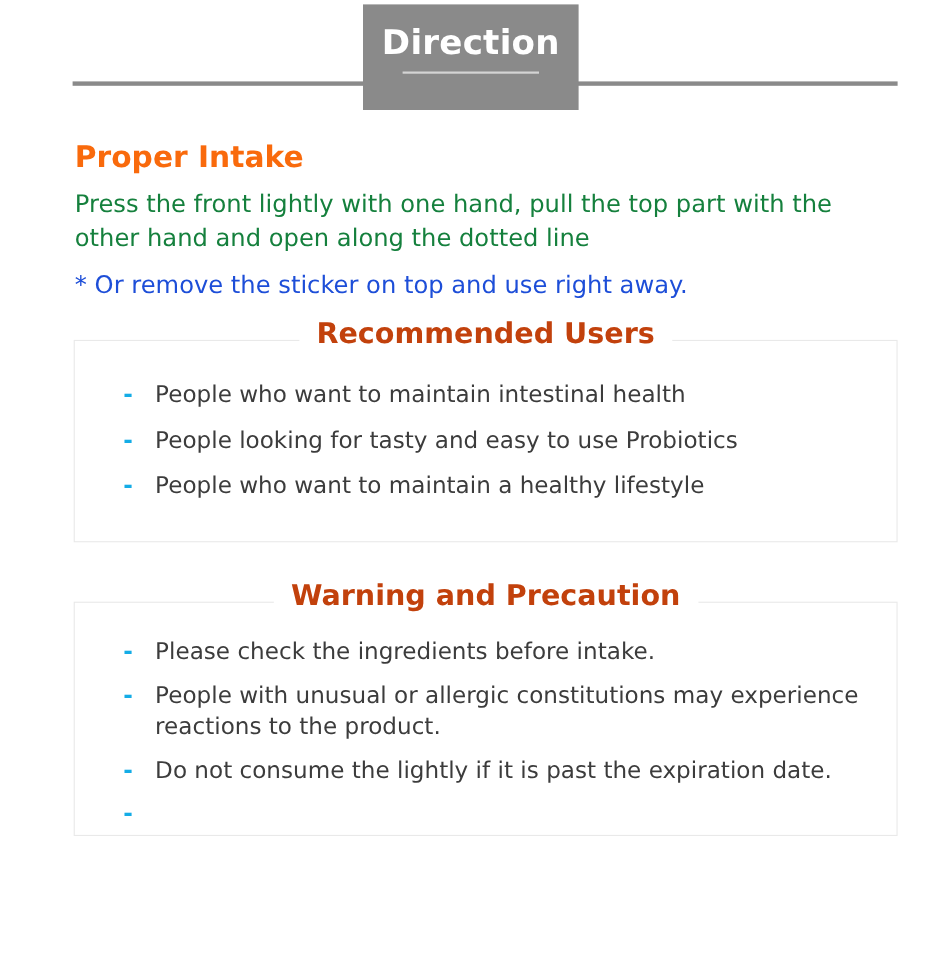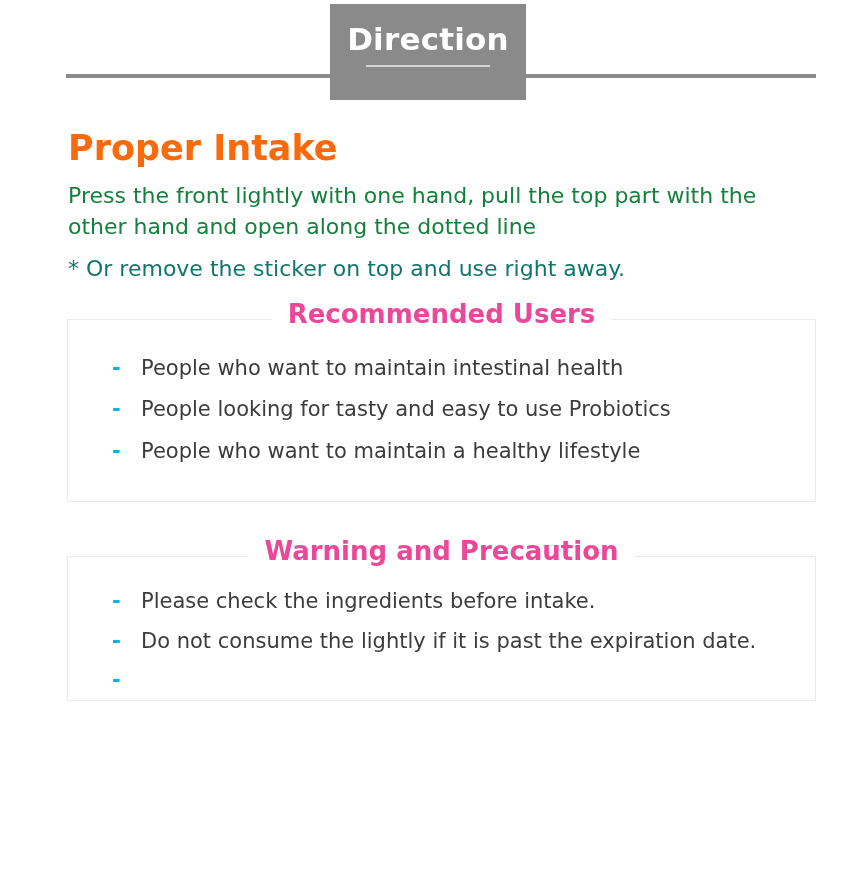--- a/index.html
+++ b/index.html
@@ -63,56 +63,56 @@
     height: 2px;
     background: #d4d4d4;
   }
 
   
   .intro {
     padding: 28px 40px 0 68px;
   }
   .intro-title {
     color: #f96a0c;
-    font-size: 35px;
+    font-size: 27px;
     font-weight: bold;
     line-height: 1.15;
     margin: 0 0 12px 0;
   }
   .intro-body {
     font-size: 22px;
     line-height: 1.42;
     color: #15803d;
     margin: 0 0 11px 0;
     max-width: 740px;
   }
   .intro-note {
     font-size: 22px;
     line-height: 1.4;
-    color: #0f766e;
+    color: #1d4ed8;
     margin: 0;
   }
 
   
   .panel {
     position: relative;
     margin: 0 40px 0 67px;
     border: 1px solid #e9e9e9;
     box-sizing: border-box;
   }
   .panel-legend {
     position: absolute;
     top: -21px;
     left: 50%;
     transform: translateX(-50%);
     background: #ffffff;
     padding: 0 16px;
     font-size: 26px;
     font-weight: bold;
-    color: #ec4899;
+    color: #c2410c;
     line-height: 1.2;
     white-space: nowrap;
   }
   .panel-body {
     padding: 32px 28px 30px 44px;
   }
   .panel-list {
     list-style: none;
     margin: 0;
     padding: 0;
@@ -190,20 +190,21 @@
   <div class="panel panel-warning">
     <div class="panel-legend">Warning and Precaution</div>
     <div class="panel-body">
       <ul class="panel-list">
         <li>
           <span class="bullet-dash">-</span>
           <span>Please check the ingredients before intake.</span>
         </li>
         <li>
           <span class="bullet-dash">-</span>
+          <span>People with unusual or allergic constitutions may experience reactions to the product.</span>
         </li>
         <li>
           <span class="bullet-dash">-</span>
           <span>Do not consume the lightly if it is past the expiration date.</span>
         </li>
         <li>
           <span class="bullet-dash">-</span>
         </li>
       </ul>
     </div>

